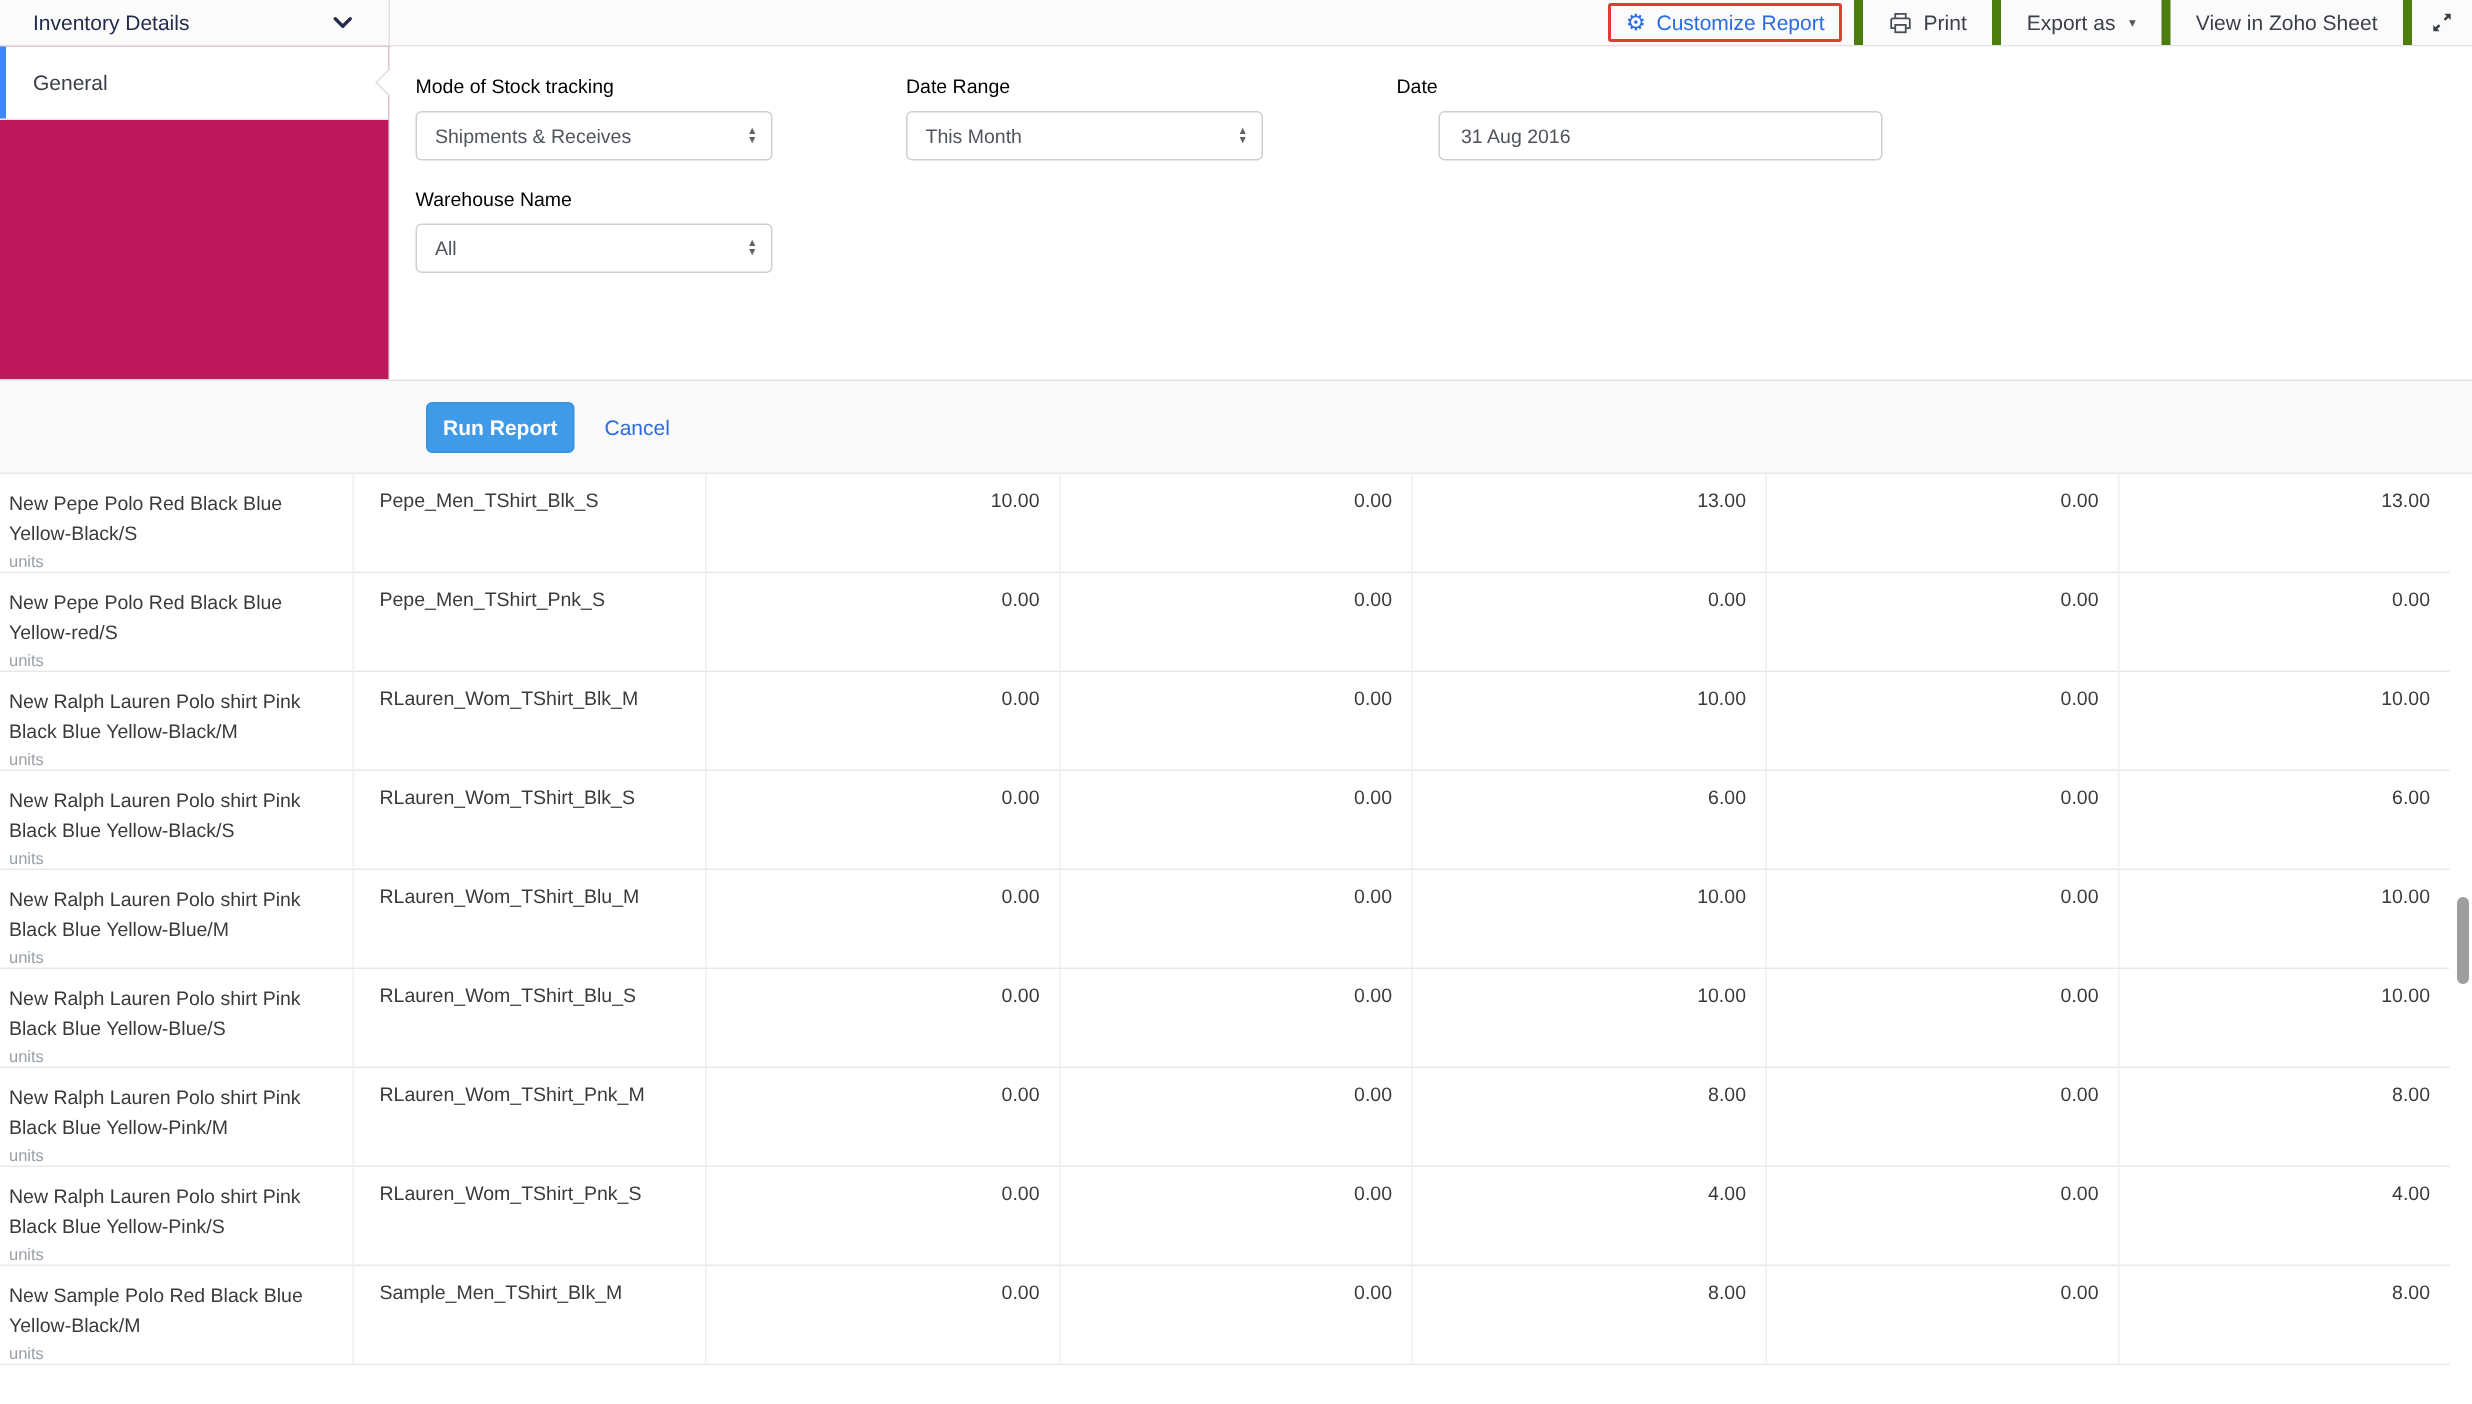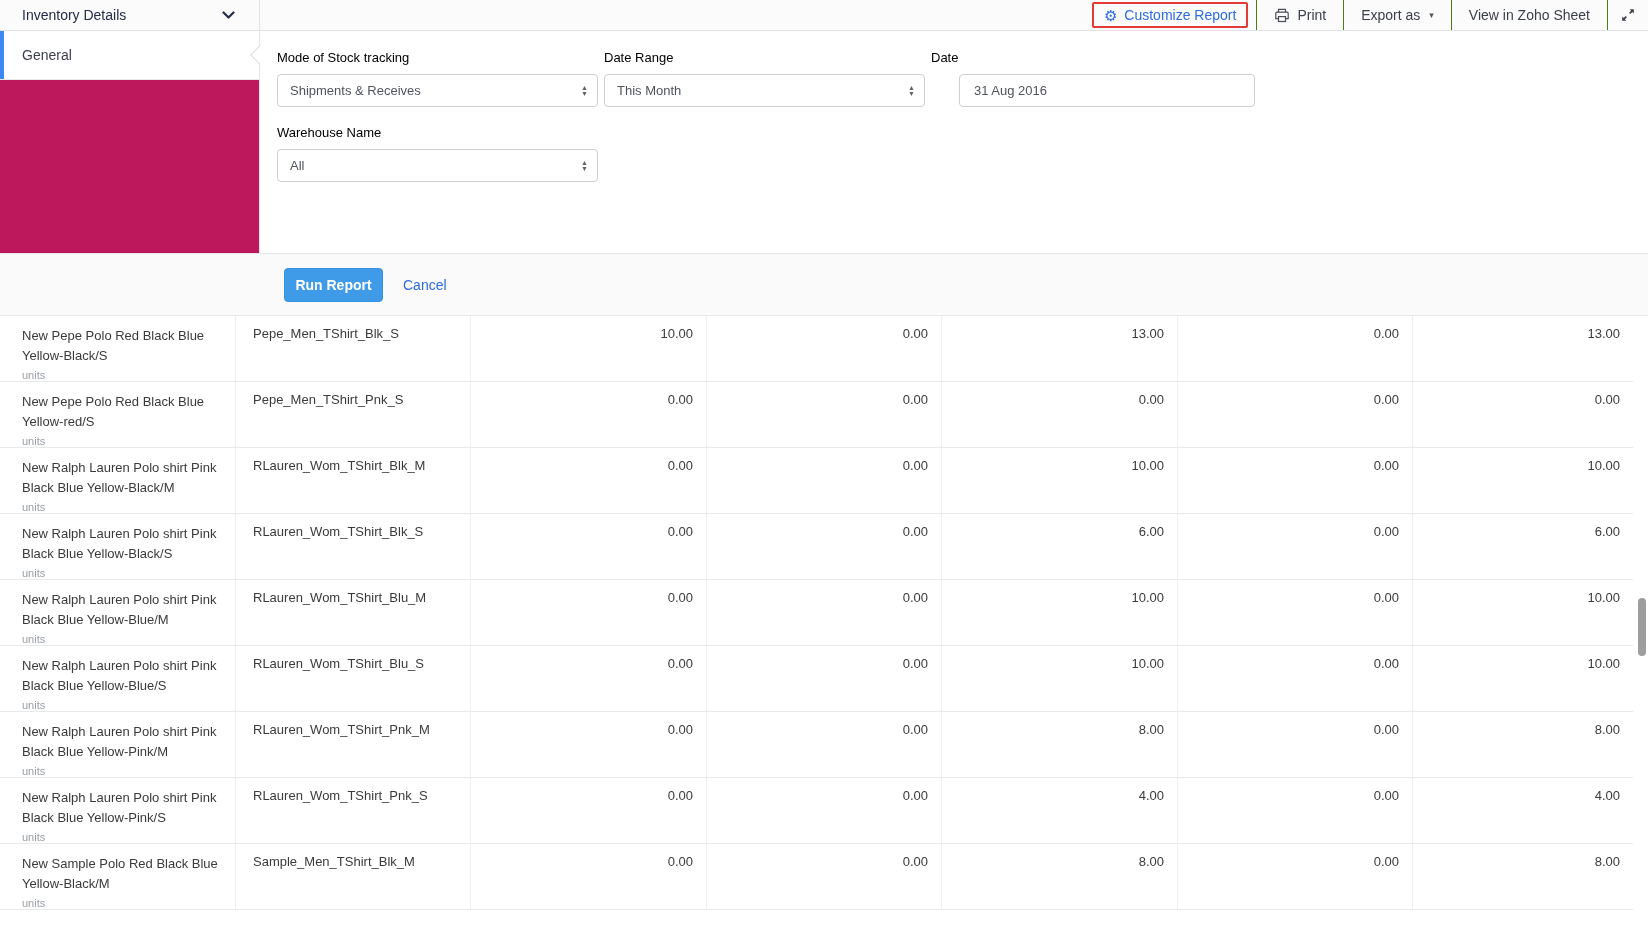--- a/index.html
+++ b/index.html
@@ -8,21 +8,21 @@
 
   
   .topbar{position:absolute;top:0;left:0;width:1648px;height:31px;background:#fbfbfc;
           border-bottom:1px solid #e0e2e6;display:flex;box-sizing:border-box;}
   .topbar-left{width:260px;box-sizing:border-box;border-right:1px solid #e0e2e6;
                display:flex;align-items:center;justify-content:space-between;
                padding:0 24px 0 22px;cursor:pointer;}
   .report-title{font-size:14px;color:#252b4a;}
   .topbar-right{margin-left:auto;display:flex;align-items:center;height:100%;}
   .tb-action{display:flex;align-items:center;gap:7px;padding:0 17px;height:100%;
-             font-size:14px;color:#3b3f48;border-left:1px solid #4d7c0f;cursor:pointer;}
+             font-size:14px;color:#3b3f48;border-left:6px solid #4d7c0f;cursor:pointer;}
   .tb-action.first{border-left:none;padding:0 8px;}
   .customize-box{display:flex;align-items:center;gap:7px;border:2px solid #e23b35;
                  border-radius:2px;padding:3px 10px;color:#2b6ce2;font-size:14px;}
   .gear{font-size:15px;line-height:1;color:#2b6ce2;}
   .caret{font-size:9px;color:#555;margin-left:2px;}
   .expand-pad{padding:0 13px;}
 
   
   .sidebar{position:absolute;top:31px;left:0;width:260px;height:222px;background:#be185d;
            border-right:1px solid #e3e5e8;box-sizing:border-box;}
@@ -30,21 +30,21 @@
              display:flex;align-items:center;padding-left:22px;font-size:14px;color:#3b3f48;
              cursor:pointer;}
   .accent{position:absolute;left:0;top:0;width:4px;height:100%;background:#3f87f5;}
   .notch{position:absolute;right:-8px;top:17px;width:13px;height:13px;background:#fff;
          transform:rotate(45deg);border-left:1px solid #dcdfe3;border-bottom:1px solid #dcdfe3;}
 
   
   .form-area{position:absolute;top:31px;left:261px;width:1387px;height:222px;background:#fff;}
   .field{position:absolute;}
   .f-label{display:block;font-size:13px;color:#000000;margin-bottom:9px;}
-  .control{position:relative;width:321px;height:33px;border:1px solid #cfcfcf;border-radius:4px;
+  .control{position:relative;width:238px;height:33px;border:1px solid #cfcfcf;border-radius:4px;
            background:#fff;box-sizing:border-box;display:flex;align-items:center;
            padding:0 26px 0 12px;font-size:13px;color:#50545b;cursor:pointer;}
   .control.text{padding-right:12px;cursor:text;}
   .stepper{position:absolute;right:9px;top:50%;transform:translateY(-50%);
            display:flex;flex-direction:column;align-items:center;font-size:7px;
            line-height:6px;color:#5f6368;}
   .date-input{width:100%;border:none;outline:none;font-size:13px;color:#50545b;
               font-family:"Liberation Sans",sans-serif;background:transparent;}
 
   
@@ -55,21 +55,21 @@
            font-weight:bold;font-family:"Liberation Sans",sans-serif;cursor:pointer;text-align:center;}
   .cancel-link{position:absolute;left:403px;top:268px;height:34px;line-height:34px;
                color:#2e6ae0;font-size:14px;cursor:pointer;}
 
   
   .table{position:absolute;top:316px;left:0;width:1633px;}
   .trow{display:grid;grid-template-columns:235px 235px 236px 235px 236px 235px 221px;
         height:66px;border-bottom:1px solid #e9e9e9;box-sizing:border-box;}
   .cell{box-sizing:border-box;border-left:1px solid #efefef;padding:10px 13px 0 13px;
         font-size:13px;color:#3a3a3a;overflow:hidden;}
-  .c-name{border-left:none;padding-left:22px;}
+  .c-name{border-left:none;padding-left:6px;}
   .iname{width:205px;line-height:20px;}
   .iunits{margin-top:3px;font-size:11px;color:#9aa0a6;}
   .c-sku{padding-left:17px;}
   .c-num{text-align:right;}
 
   .scroll-thumb{position:absolute;right:2px;top:598px;width:8px;height:58px;
                 background:#9d9d9d;border-radius:4px;cursor:grab;}
 </style>
 </head>
 <body>

